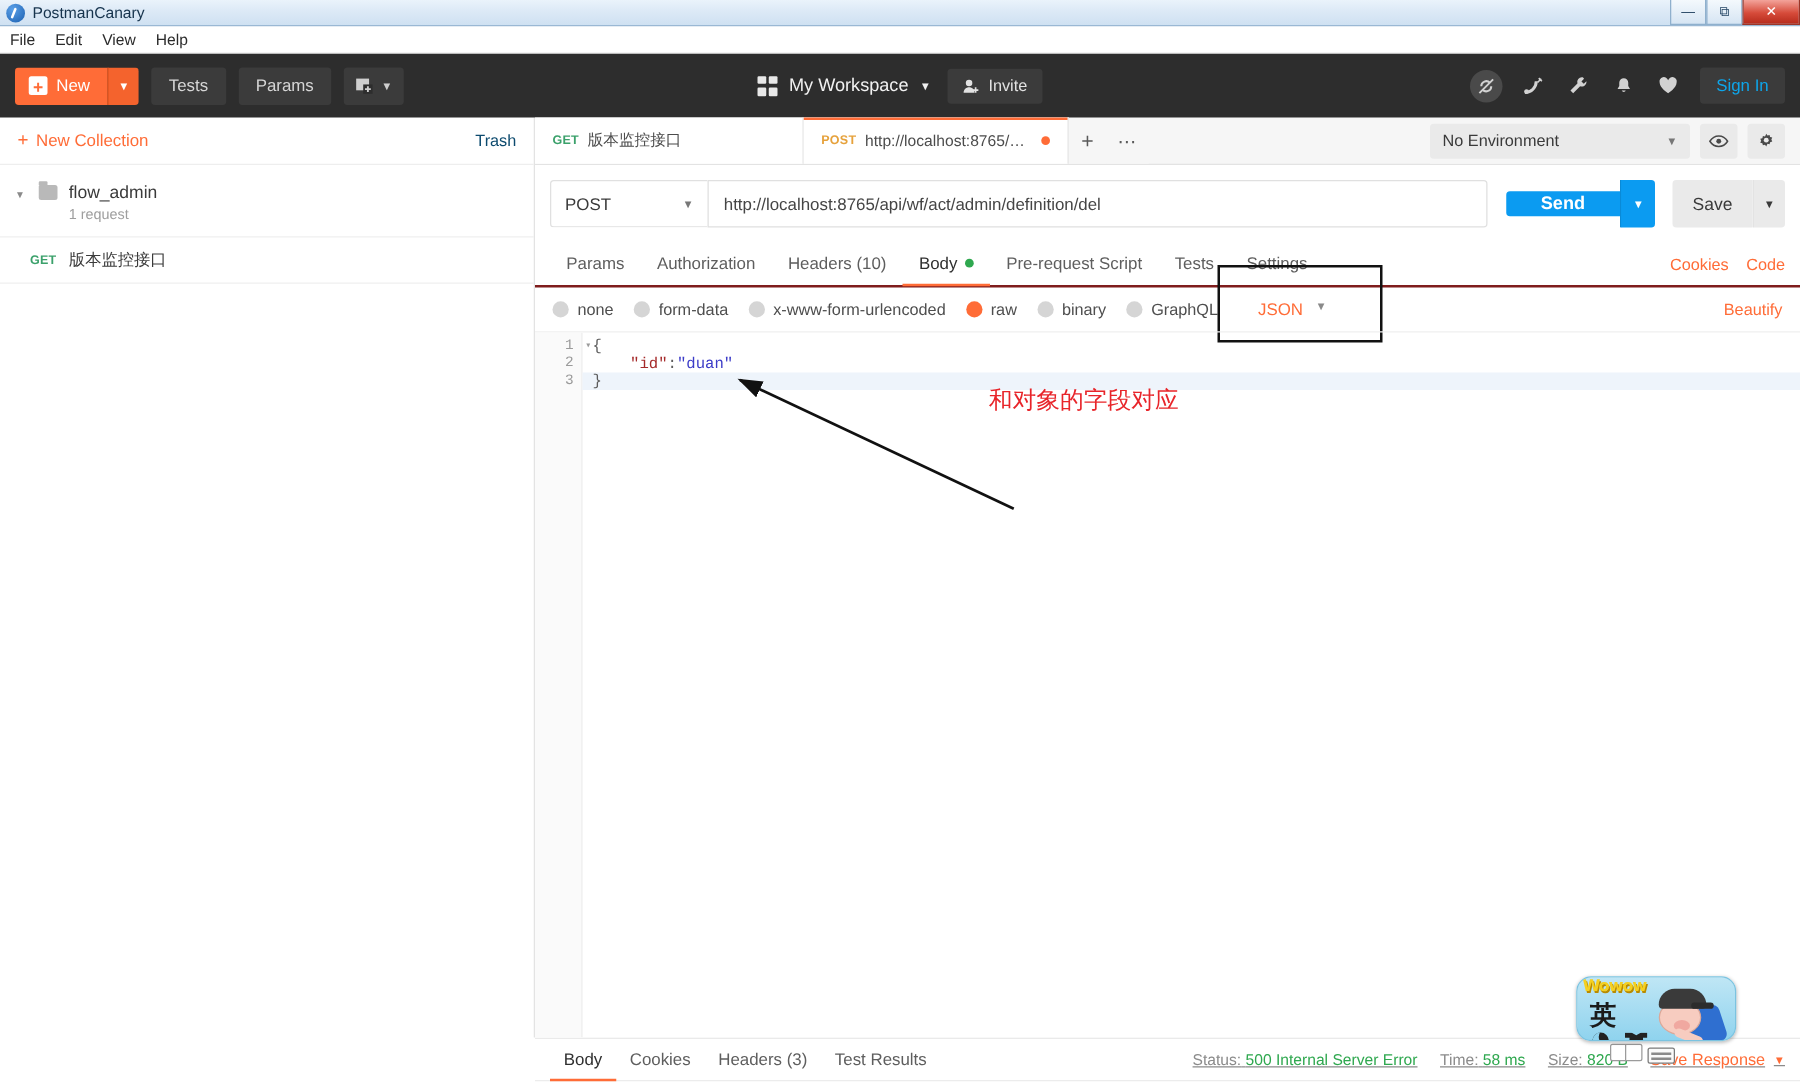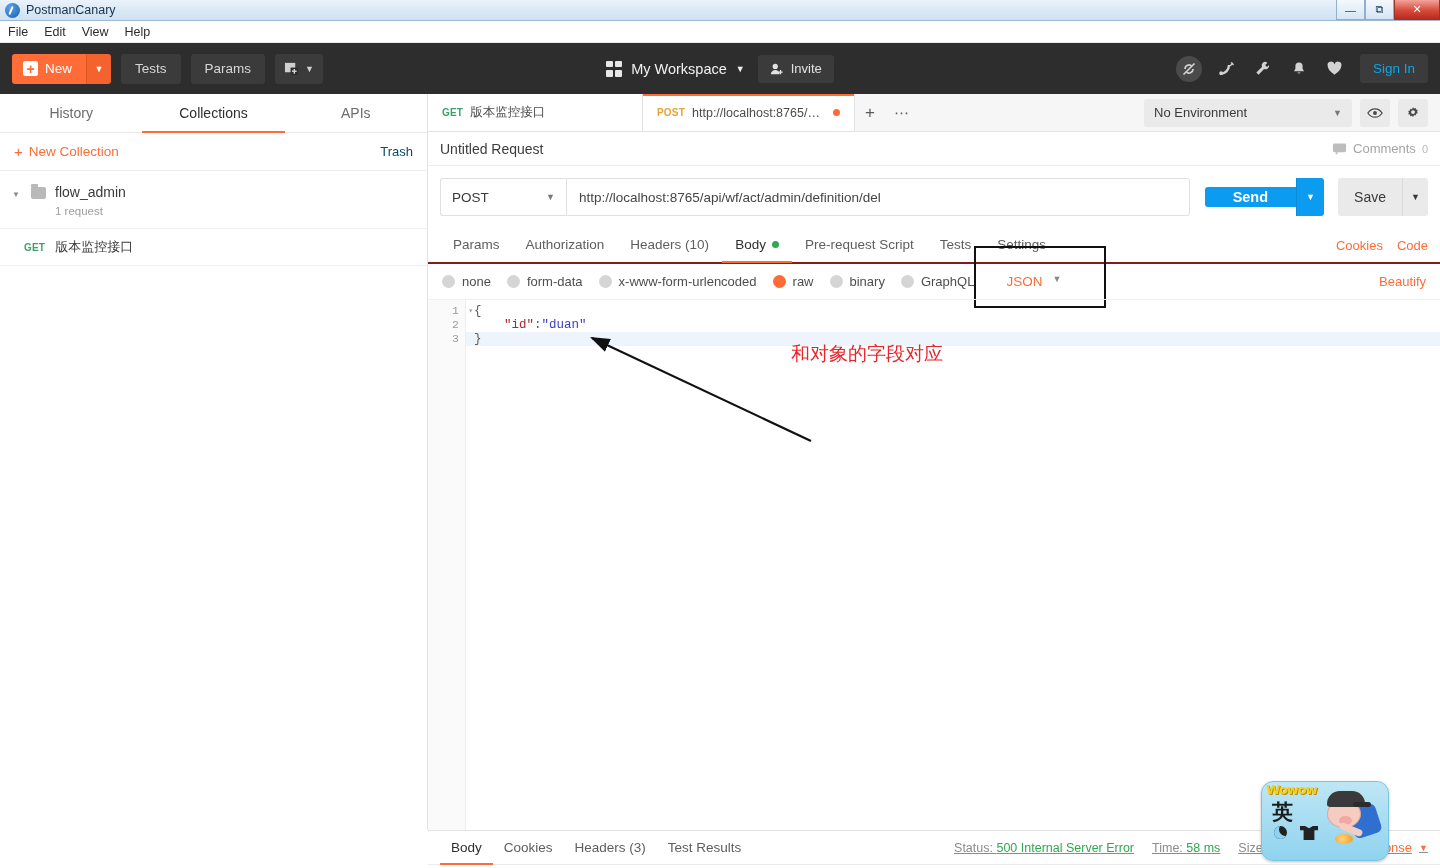--- a/index.html
+++ b/index.html
@@ -307,21 +307,21 @@
   .rst.active{color:#2f2f2f;border-bottom-color:#ff6c37;}
   .meta{margin-left:auto;display:flex;align-items:center;gap:18px;font-size:12.5px;color:#8b8b8b;text-decoration:underline;}
   .meta b{font-weight:normal;color:#2fa84f;}
   .saveresp{color:#ff6c37;font-size:13px;display:flex;align-items:center;gap:7px;}
   #respview{
     height:40px;display:flex;align-items:center;padding:6px 12px;gap:0;
   }
 
   
   #ime{
-    position:absolute;left:1261px;top:781px;width:128px;height:80px;
+    position:absolute;left:1261px;top:781px;width:128px;height:52px;
     background:linear-gradient(to bottom,#bfe6f5,#8fd3ee);
     border-radius:12px;border:1px solid #7bc3e0;overflow:hidden;
     box-shadow:0 1px 3px rgba(0,0,0,.25);
   }
   #ime .wow{
     position:absolute;left:4px;top:0px;font-size:13px;font-weight:bold;
     color:#f5d020;-webkit-text-stroke:0px;font-family:"DejaVu Sans",sans-serif;
     text-shadow:1px 1px 0 #b88b00;letter-spacing:-1px;
   }
   #ime .yingzi{
@@ -481,25 +481,20 @@
     </div>
     <div class="signin">
       <span>Sign In</span>
     </div>
   </div>
 </div>
 
 <div id="main">
 
   <div id="sidebar">
-    <div class="sbtabs">
-      <div class="sbtab">History</div>
-      <div class="sbtab active">Collections</div>
-      <div class="sbtab">APIs</div>
-    </div>
     <div class="collrow">
       <div class="newcoll">
         <span style="font-size:15px;line-height:1;">+</span>
         <span>New Collection</span>
       </div>
       <div class="trash">Trash</div>
     </div>
     <div class="collitem">
       <span class="chev">▼</span>
       <span class="folderico"></span>
@@ -541,31 +536,20 @@
         </div>
         <div class="sqbtn">
           <svg width="16" height="16" viewBox="0 0 18 18">
             <path d="M9 2.2l1.1 1.6 1.9-.5.5 1.9 1.9.5-.8 1.8.8 1.8-1.9.5-.5 1.9-1.9-.5L9 13.8l-1.1-1.6-1.9.5-.5-1.9-1.9-.5.8-1.8-.8-1.8 1.9-.5.5-1.9 1.9.5z" fill="#4a4a4a"></path>
             <circle cx="9" cy="8" r="2.2" fill="#eaeaea"></circle>
           </svg>
         </div>
       </div>
     </div>
 
-    <div id="reqname">
-      <span class="nm">Untitled Request</span>
-      <span class="cm">
-        <svg width="15" height="14" viewBox="0 0 16 15">
-          <rect x="1" y="1.5" width="14" height="9.5" rx="1.5" fill="#bdbdbd"></rect>
-          <path d="M4 11l0 3 3-3z" fill="#bdbdbd"></path>
-        </svg>
-        <span>Comments</span>
-        <span style="font-size:11px;color:#b8b8b8;">0</span>
-      </span>
-    </div>
 
     <div id="urlrow">
       <div class="methodsel">
         <span>POST</span>
         <span style="font-size:9px;color:#777;">▼</span>
       </div>
       <div class="urlinput">
         <span>http://localhost:8765/api/wf/act/admin/definition/del</span>
       </div>
       <div class="sendbtn">

